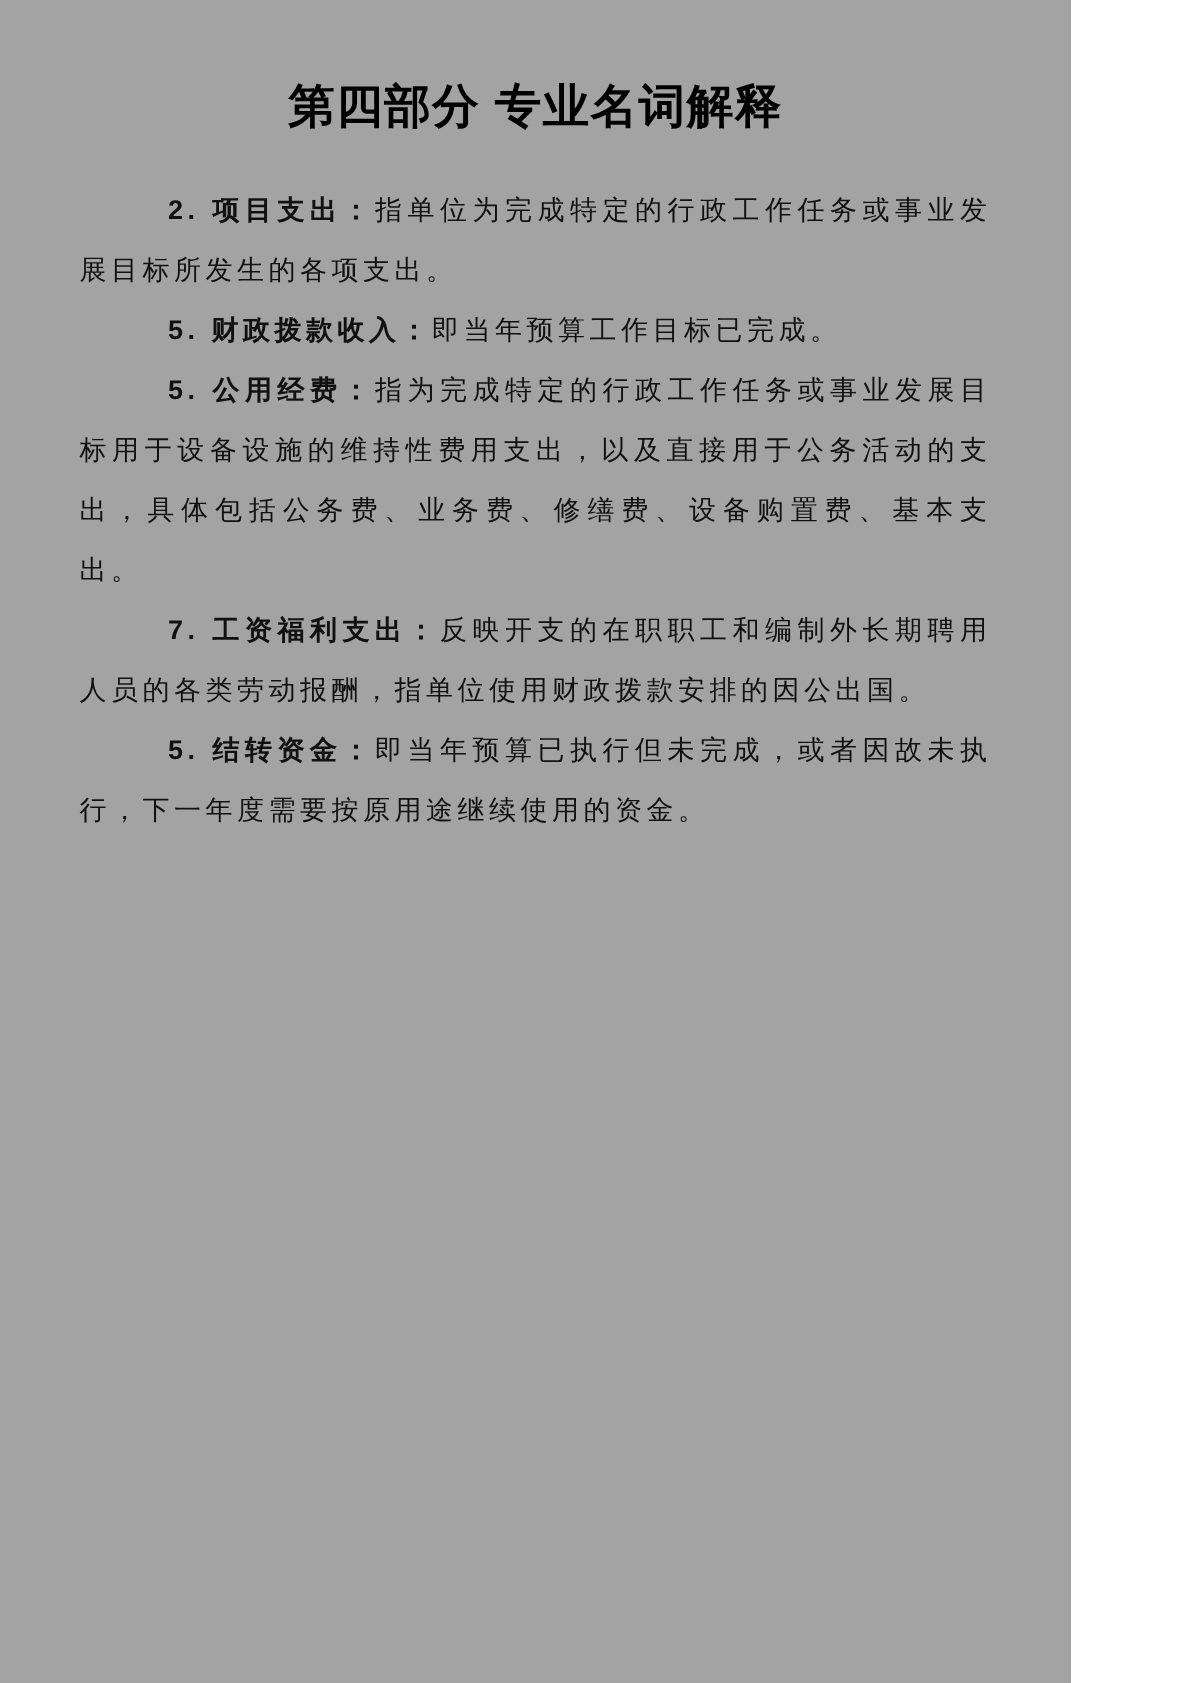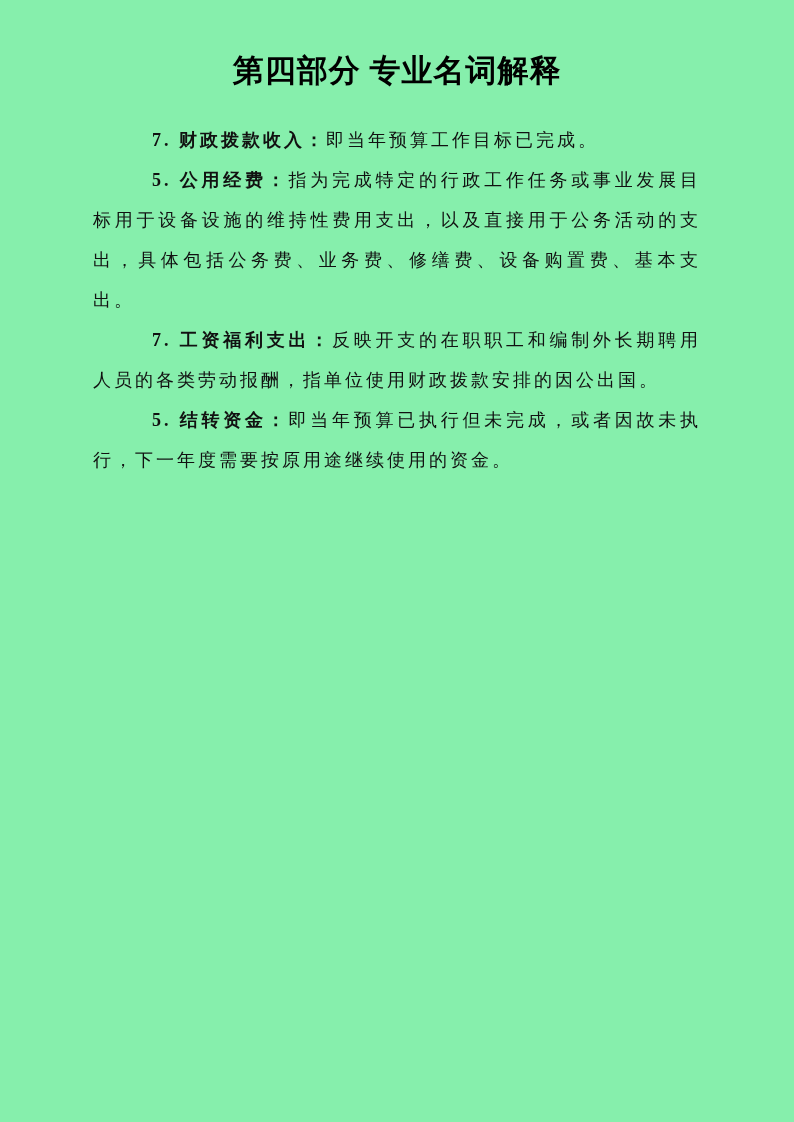--- a/index.html
+++ b/index.html
@@ -2,25 +2,25 @@
 <html lang="zh"><head>
 <meta charset="utf-8">
 <style>
   html, body {
     margin: 0;
     padding: 0;
     background: #ffffff;
   }
   .page {
     position: relative;
-    width: 794px;
+    width: 714px;
     height: 1122px;
-    background: #86efac;
+    background: #a3a3a3;
     overflow: hidden;
-    font-family: Liberation Serif, serif;
+    font-family: Liberation Sans, sans-serif;
     color: #111111;
   }
   .doc-title {
     padding-top: 48px;
     margin: 0;
     text-align: center;
     font-size: 31px;
     line-height: 46px;
     font-weight: 700;
     letter-spacing: 1px;
@@ -50,23 +50,24 @@
 </head>
 <body>
 
 <div class="page">
 
   <h1 class="doc-title">第四部分 专业名词解释</h1>
 
   <div class="content">
 
 
+    <p class="para"><span class="term">2. 项目支出：</span><span class="body-text">指单位为完成特定的行政工作任务或事业发展目标所发生的各项支出。</span></p>
 
 
-    <p class="para"><span class="term">7. 财政拨款收入：</span><span class="body-text">即当年预算工作目标已完成。</span></p>
+    <p class="para"><span class="term">5. 财政拨款收入：</span><span class="body-text">即当年预算工作目标已完成。</span></p>
 
     <p class="para"><span class="term">5. 公用经费：</span><span class="body-text">指为完成特定的行政工作任务或事业发展目标用于设备设施的维持性费用支出，以及直接用于公务活动的支出，具体包括公务费、业务费、修缮费、设备购置费、基本支出。</span></p>
 
     <p class="para"><span class="term">7. 工资福利支出：</span><span class="body-text">反映开支的在职职工和编制外长期聘用人员的各类劳动报酬，指单位使用财政拨款安排的因公出国。</span></p>
 
     <p class="para"><span class="term">5. 结转资金：</span><span class="body-text">即当年预算已执行但未完成，或者因故未执行，下一年度需要按原用途继续使用的资金。</span></p>
 
 
   </div>
 

